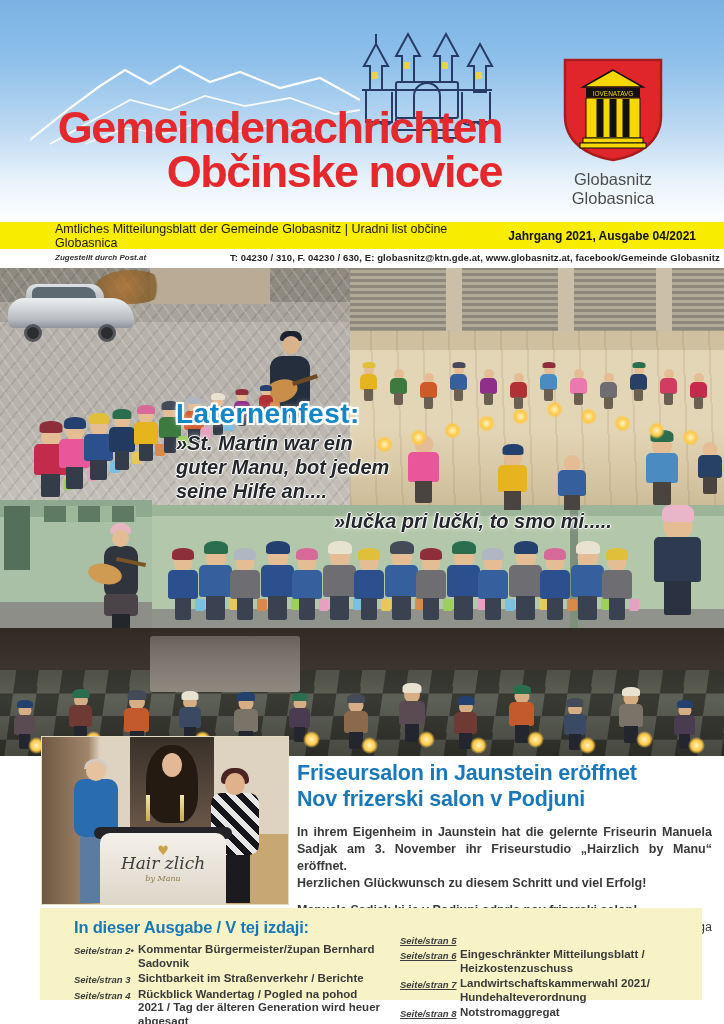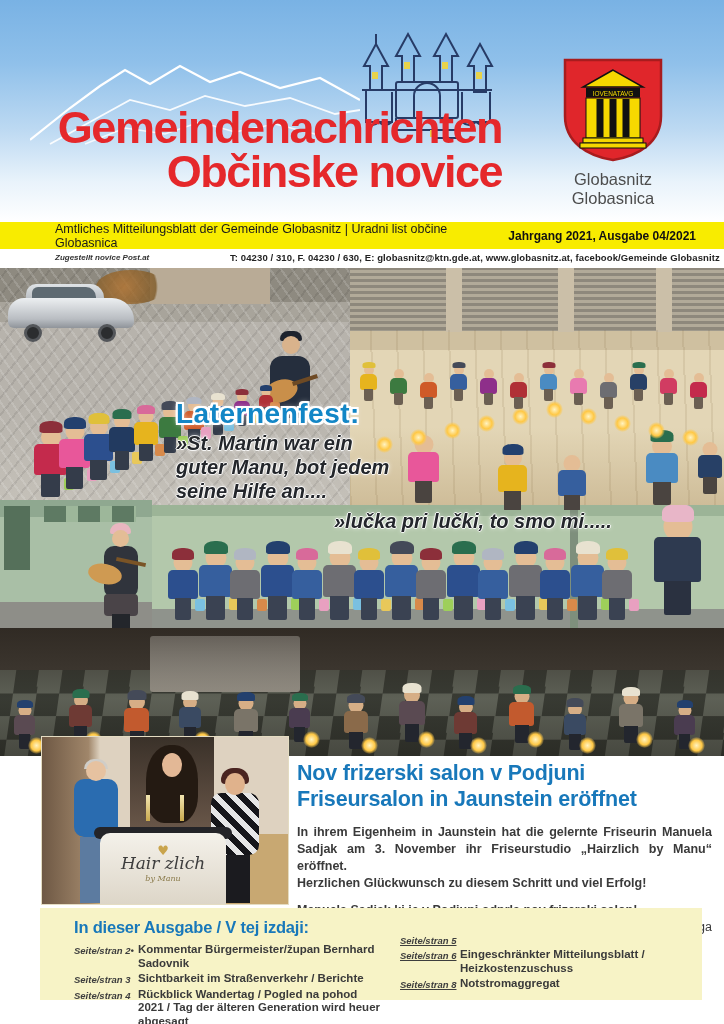--- a/index.html
+++ b/index.html
@@ -206,21 +206,21 @@
       <div>Globasnica</div>
     </div>
   </div>
 </div>
 
 <div id="infobar" class="abs">
   <span class="l">Amtliches Mitteilungsblatt der Gemeinde Globasnitz | Uradni list občine Globasnica</span>
   <span class="r">Jahrgang 2021, Ausgabe 04/2021</span>
 </div>
 
-<div id="delivery" class="abs">Zugestellt novice Post.at</div>
+<div id="delivery" class="abs">Zugestellt durch Post.at</div>
 <div id="contact" class="abs">T: 04230 / 310, F. 04230 / 630, E: globasnitz@ktn.gde.at, www.globasnitz.at, facebook/Gemeinde Globasnitz</div>
 
 <div id="collage" class="abs">
   <div id="phA" class="ph">
     <div class="cobble"></div>
     <div class="bldg"></div>
     <div class="tree"></div>
     <div class="car">
       <i class="roof"></i>
         <i class="win"></i>
@@ -690,22 +690,22 @@
   <div class="counter"></div>
   <div class="logo">
     <span class="heart">♥</span>
     <span>Hair zlich</span>
     <span class="sub">by Manu</span>
   </div>
 </div>
 
 <div id="article" class="abs">
   <h1>
+    <div>Friseursalon in Jaunstein eröffnet</div>
     <div>Nov frizerski salon v Podjuni</div>
-    <div>Friseursalon in Jaunstein eröffnet</div>
   </h1>
   <p class="b">In ihrem Eigenheim in Jaunstein hat die gelernte Friseurin Manuela Sadjak am 3. November ihr Friseurstudio „Hairzlich by Manu“ eröffnet.</p>
   <p class="b">Herzlichen Glückwunsch zu diesem Schritt und viel Erfolg!</p>
   <p class="b gap">Manuela Sadjak ki je v Podjuni odprla nov frizerski salon!</p>
   <p>Vsak nov obrt obogati tudi našo občino! Želimo mnogo poslovnega uspeha!</p>
 </div>
 
 <div id="toc" class="abs">
   <div class="col-l">
     <h2>In dieser Ausgabe / V tej izdaji:</h2>
@@ -724,17 +724,21 @@
   </div>
   <div class="col-r">
     <div class="t-row">
       <span class="t-pg">Seite/stran 5</span>
     </div>
     <div class="t-row">
       <span class="t-pg">Seite/stran 6</span>
       <span class="t-tx">Eingeschränkter Mitteilungsblatt / Heizkostenzuschuss</span>
     </div>
     <div class="t-row">
+      <span class="t-pg">Seite/stran 7</span>
+      <span class="t-tx">Landwirtschaftskammerwahl 2021/ Hundehalteverordnung</span>
+    </div>
+    <div class="t-row">
       <span class="t-pg">Seite/stran 8</span>
       <span class="t-tx">Notstromaggregat</span>
     </div>
   </div>
 </div>
 
 </body></html>

